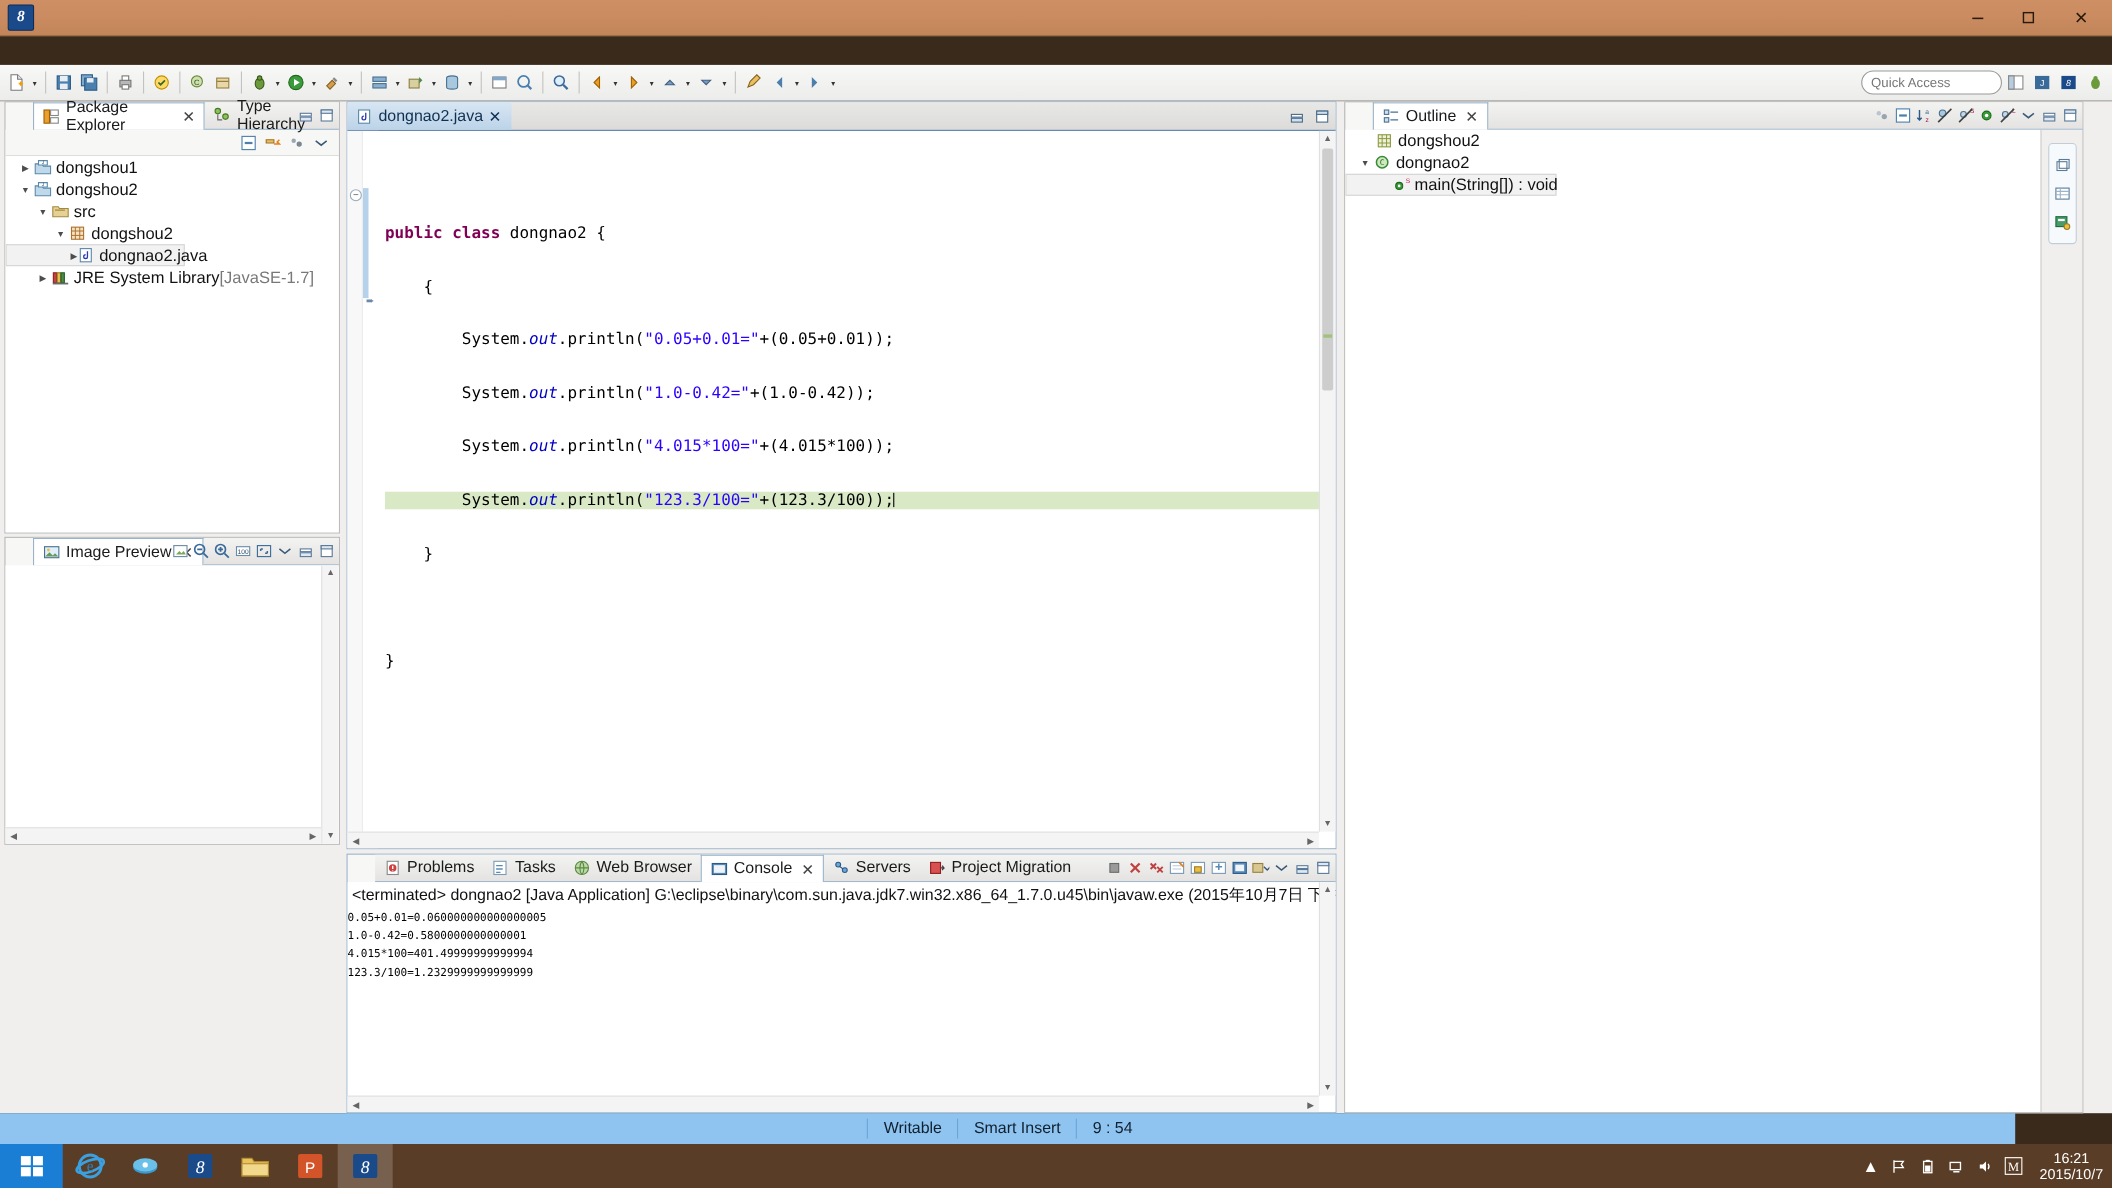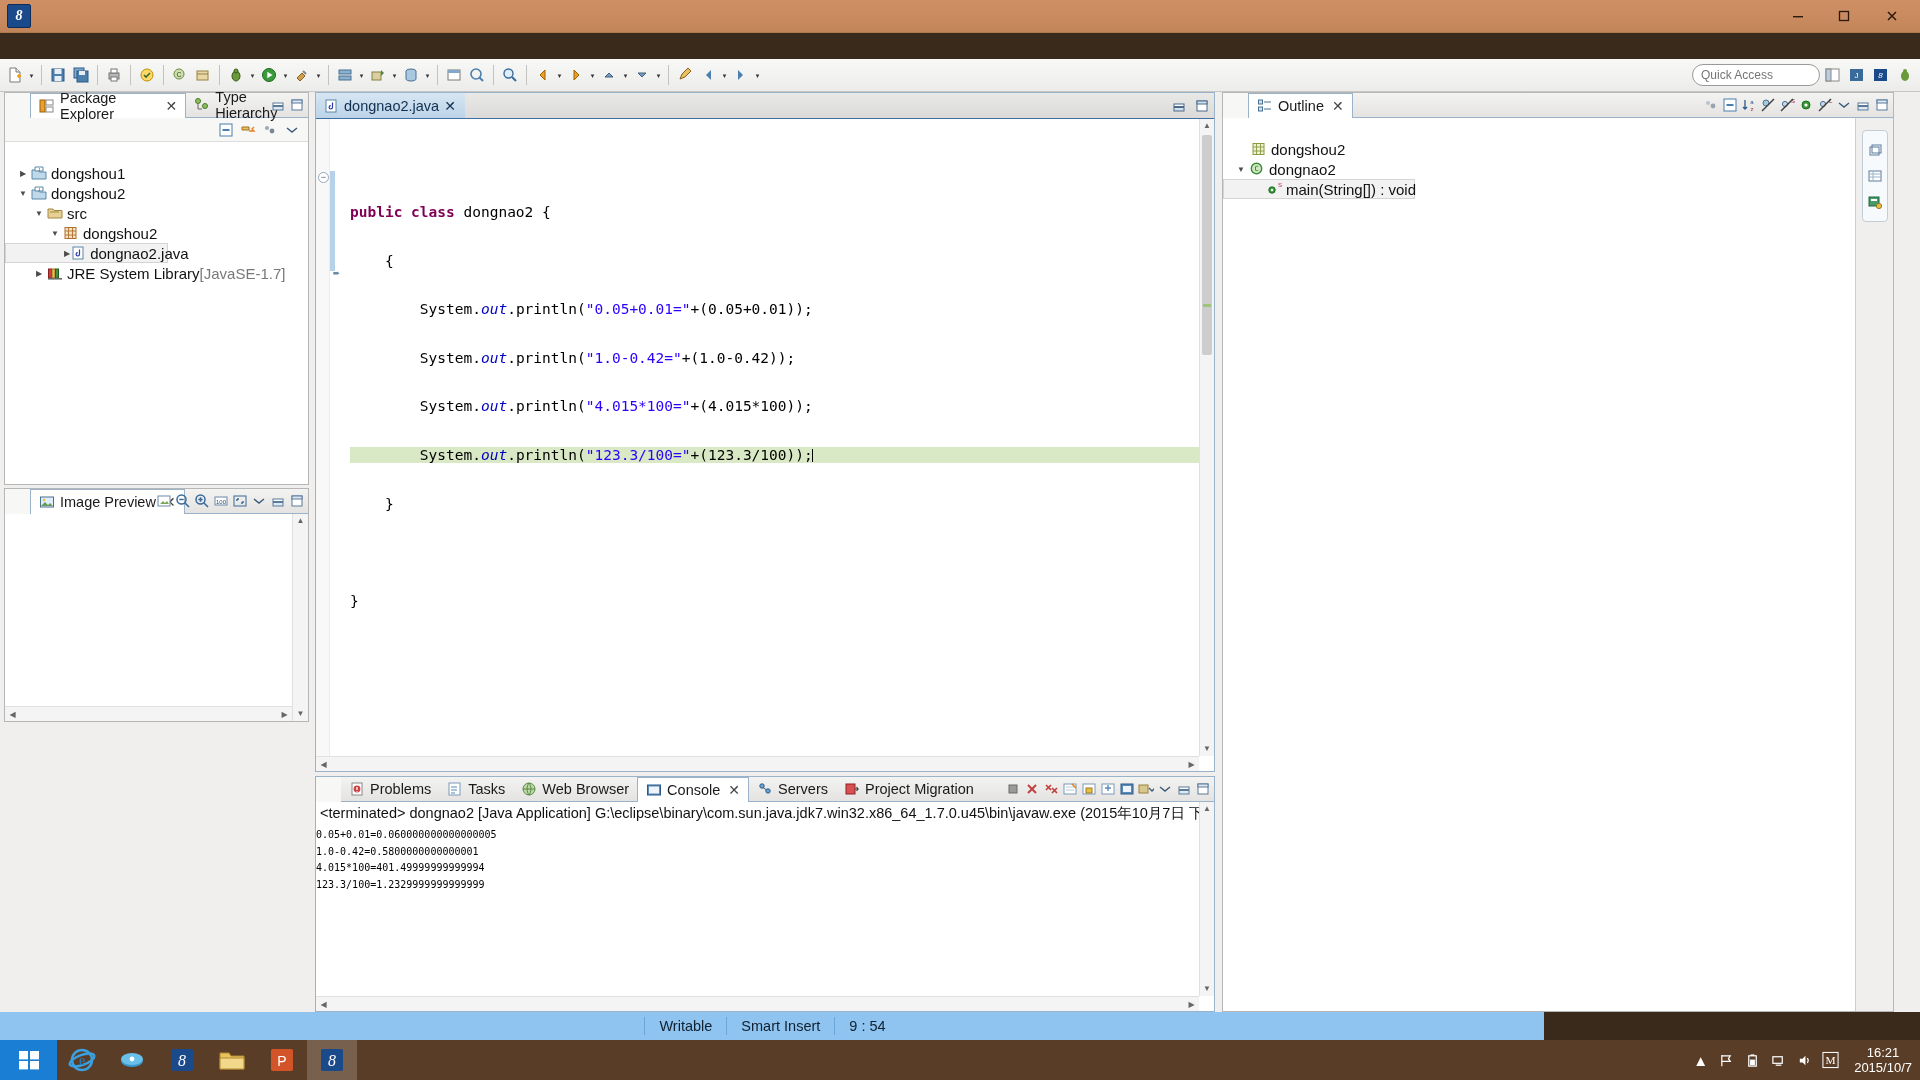--- a/index.html
+++ b/index.html
@@ -110,21 +110,21 @@
   .vtb-btn { width:17px; height:17px; display:flex; align-items:center; justify-content:center; }
   .view-body { position:absolute; left:0; right:0; bottom:0; background:#fff; overflow:hidden; }
 
   
   .view-toolstrip {
     height:24px; background:#f7f7f6; border-bottom:1px solid #dcdcdc;
     display:flex; justify-content:flex-end; align-items:center; gap:5px; padding-right:8px;
   }
 
   
-  .tree { padding:0 0 0 0; font-size:15px; color:#111;margin-top:21px; }
+  .tree { padding:0 0 0 0; font-size:15px; color:#111; }
   .tnode { display:flex; align-items:center; height:20px; white-space:nowrap; }
   .tnode.selected { background:#f2f2f2; border:1px solid #d4d4d4; }
   .twist {
     width:16px; height:16px; display:flex; align-items:center; justify-content:center;
     font-size:8px; color:#4d4d4d;
   }
   .tlabel { margin-left:4px; }
   .tdim { color:#787878; }
 
   
@@ -191,21 +191,21 @@
     font-family:"Liberation Sans", sans-serif; font-size:14.5px;
     padding:2px 4px; color:#111; white-space:nowrap; overflow:hidden;
   }
   .console-lines {
     font-family:"DejaVu Sans Mono","Liberation Mono",monospace;
     font-size:10px; line-height:16.5px; color:#000; padding:2px 0; white-space:pre;
   }
 
   
   .statusbar {
-    position:absolute; left:0; top:1012px; width:1544px; height:28px;
+    position:absolute; left:0; top:1012px; width:1832px; height:28px;
     background:#8ec4ef; display:flex; align-items:center; font-size:14.5px; color:#102030;
   }
   .sb-cell { padding:0 14px; height:20px; display:flex; align-items:center; }
   .sb-sep { width:1px; height:18px; background:#6ba6d6; }
 
   
   .taskbar {
     position:absolute; left:0; top:1040px; width:1920px; height:40px;
     background:#5a3d26;
     display:flex; align-items:center;
@@ -578,21 +578,21 @@
                 </svg>
             </span>
             <span class="tlabel">JRE System Library</span>
             <span class="tdim"> [JavaSE-1.7]</span>
           </div>
 
         </div>
       </div>
     </div>
 
-    <div class="view" id="image-preview" style="left:4px; top:396px; width:305px; height:234px;">
+    <div class="view" id="image-preview" style="left:4px; top:396px; width:305px; height:280px;">
       <div class="view-tabs">
         <div class="vtab active">
           <span>
             <svg class="ic" viewBox="0 0 16 16">
                 <rect x="1.5" y="3" width="13" height="10" fill="#dfeefb" stroke="#4a7090"></rect>
                 <circle cx="5" cy="6" r="1.3" fill="#e8c040"></circle>
                 <path d="M2 12l4-4 3 3 2-2 3 3z" fill="#6a9a5a"></path>
               </svg>
           </span>
           <span>Image Preview</span>

